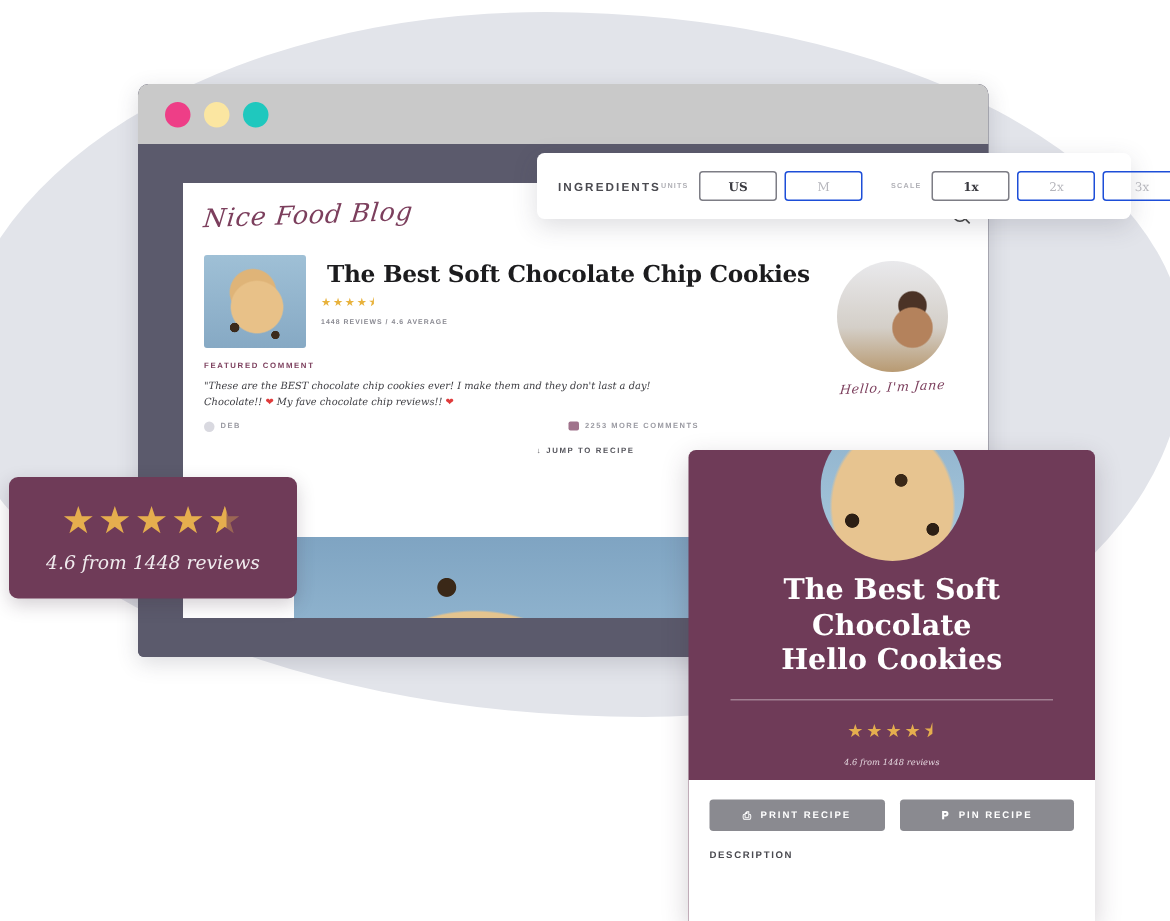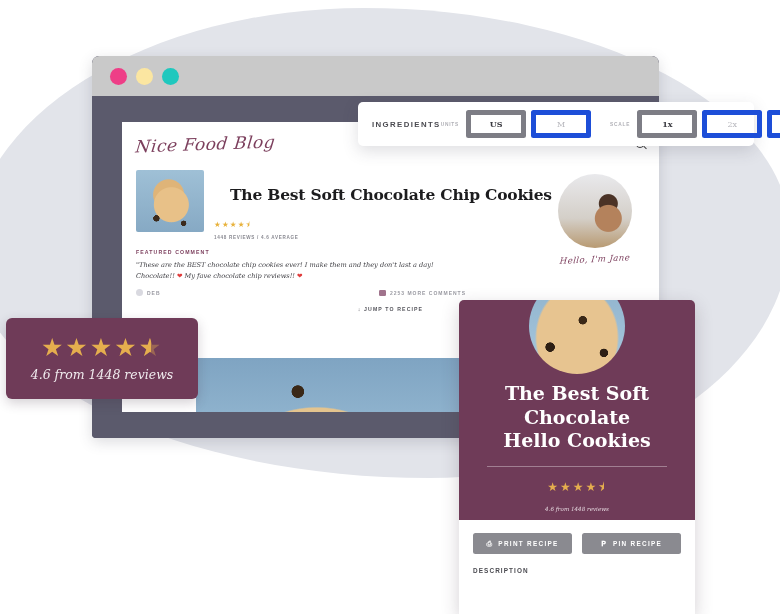--- a/index.html
+++ b/index.html
@@ -123,21 +123,21 @@
       radial-gradient(circle at 48% 40%, #dfb478 0 15px, transparent 16px),
       linear-gradient(#9fc0d6, #86a9c4);
   }
   .post-head { flex: 1; min-width: 0; }
   .post-title {
     font-family: "DejaVu Serif", serif;
     font-weight: bold;
     font-size: 15.5px;
     line-height: 1.12;
     color: #1c1c1e;
-    margin: 16px;
+    margin: 4px;
     letter-spacing: -.2px;
   }
   .stars-sm {
     color: #e8b23c;
     font-size: 7.5px;
     letter-spacing: 1.2px;
     margin-top: 5px;
   }
   .reviews-sm {
     font-size: 4.6px;
@@ -257,21 +257,21 @@
   .ctl-label {
     font-size: 4.8px;
     letter-spacing: .8px;
     color: #b0b0b6;
     font-weight: bold;
     margin-right: 2px;
   }
   .ctl-box {
     min-width: 18px; height: 18px;
     padding: 0 16px;
-    border: 5px solid #1d4ed8;
+    border: 1px solid #1d4ed8;
     border-radius: 2.5px;
     display: flex; align-items: center; justify-content: center;
     font-size: 8px;
     color: #b6b6bc;
     font-family: "DejaVu Serif", serif;
   }
   .ctl-box.active {
     border-color: #7d7d85;
     color: #3a3a40;
     font-weight: bold;
@@ -314,21 +314,21 @@
     font-family: "DejaVu Serif", serif;
     font-style: italic;
     font-size: 12.5px;
     color: #f0ebee;
   }
 
   
   .recipe-card {
     position: absolute;
     left: 459px; top: 300px;
-    width: 236px; height: 314px;
+    width: 271px; height: 314px;
     background: #6f3b58;
     border-radius: 5px 5px 0 0;
     box-shadow: 0 6px 18px rgba(60,40,60,.22);
     overflow: hidden;
   }
   .cookie-circle {
     position: absolute;
     left: 50%; top: -22px;
     transform: translateX(-50%);
     width: 96px; height: 96px;

